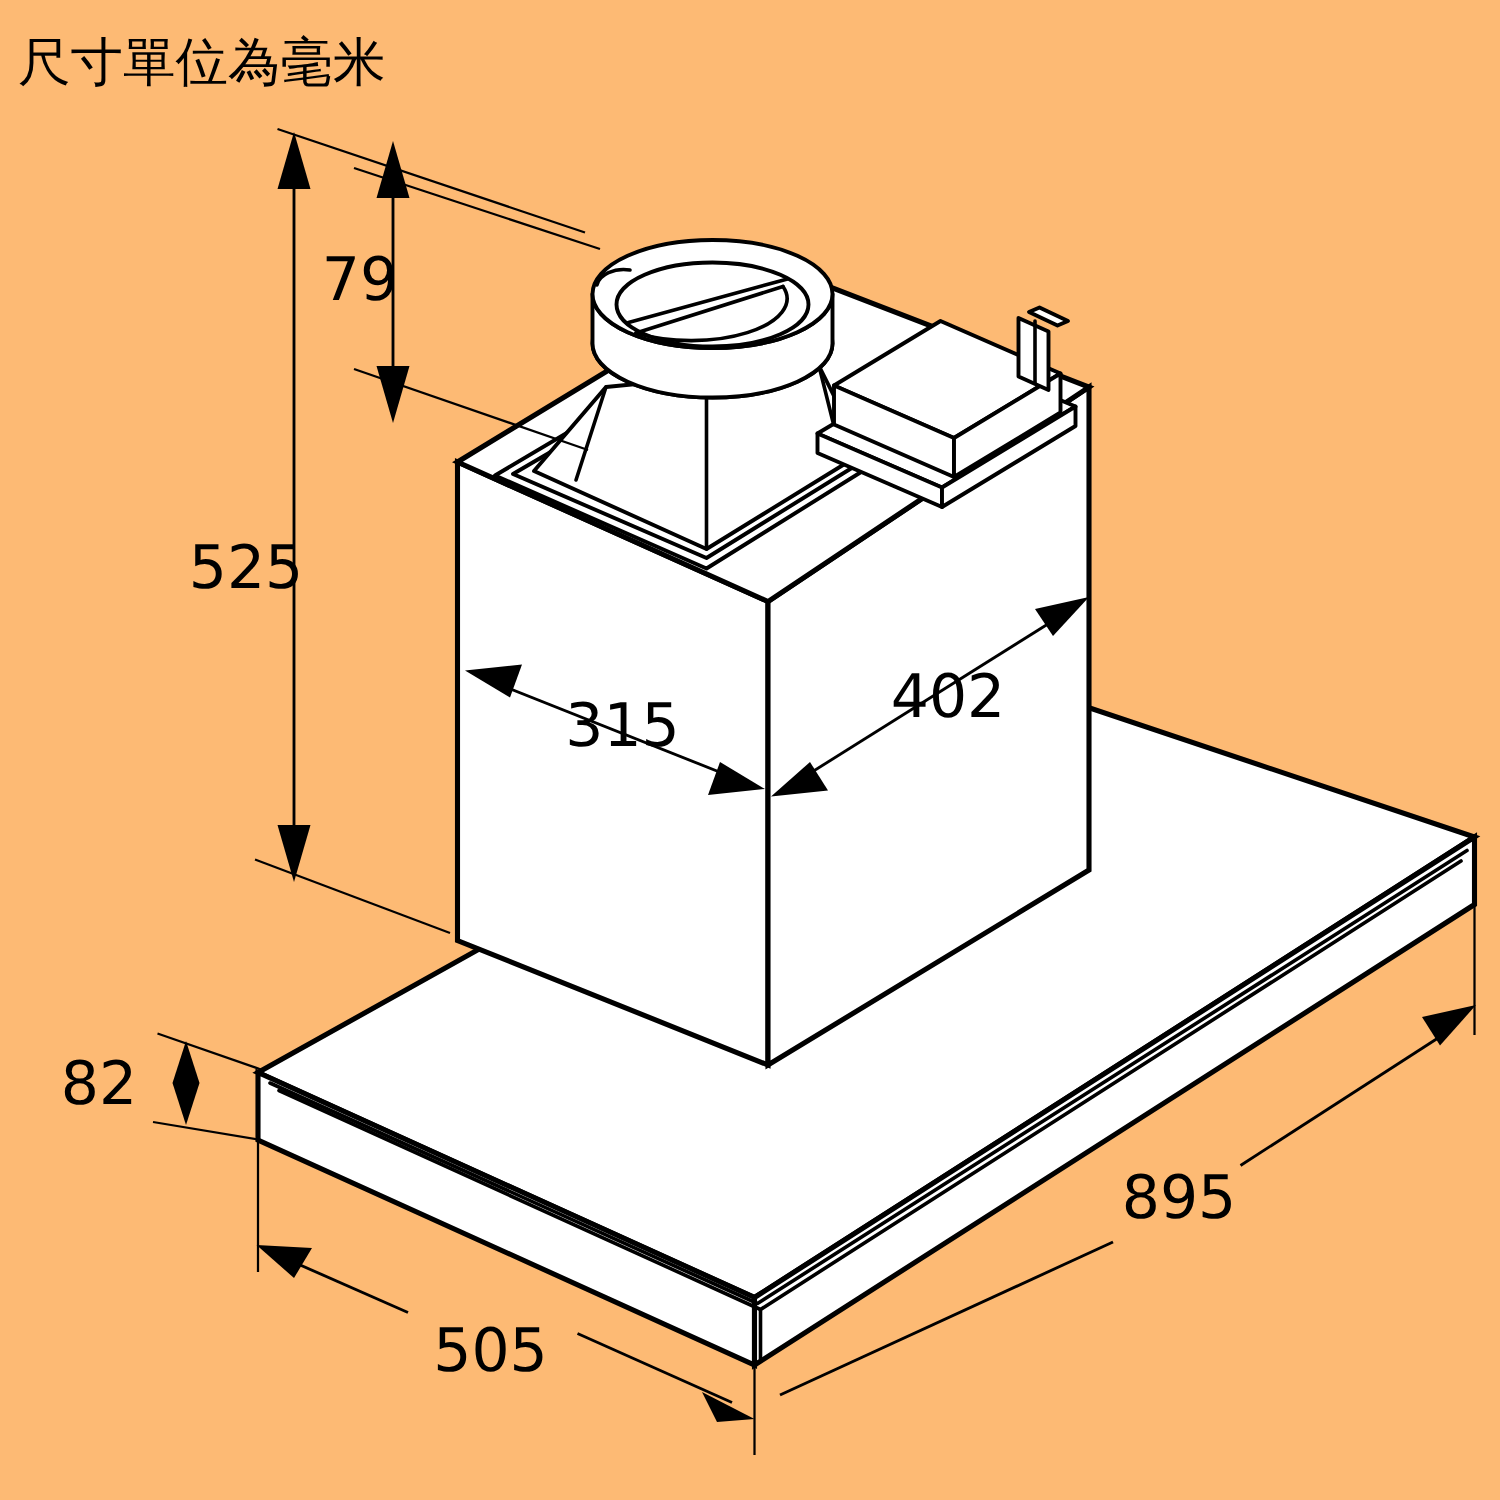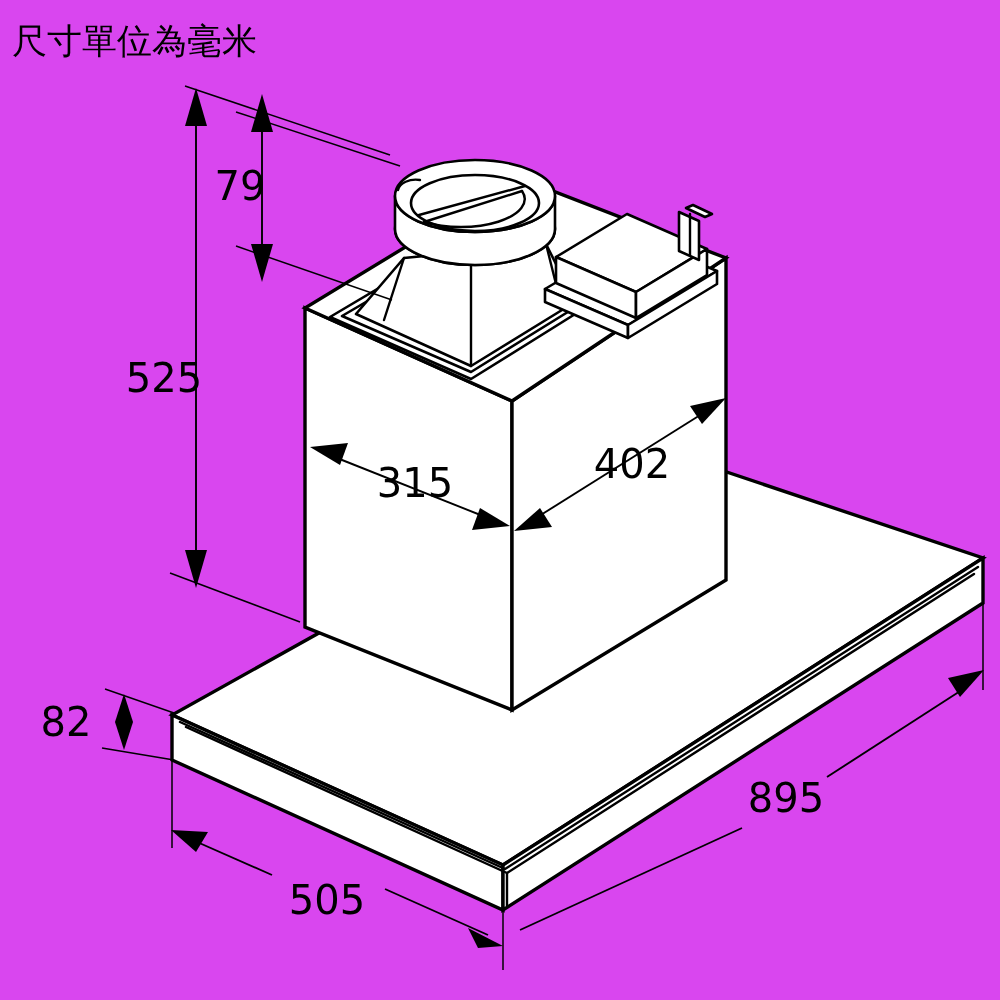--- a/index.html
+++ b/index.html
@@ -10,21 +10,21 @@
   body {
     width: 1000px;
     height: 1000px;
     font-family: "DejaVu Sans", "Liberation Sans", sans-serif;
     overflow: hidden;
   }
   #drawing-root {
     position: relative;
     width: 1000px;
     height: 1000px;
-    background: #d946ef;
+    background: #fdba74;
   }
   svg#tech-drawing {
     display: block;
     width: 1000px;
     height: 1000px;
   }
   .obj-line-thin {
     fill: none;
     stroke: #000000;
     stroke-width: 2.4;

